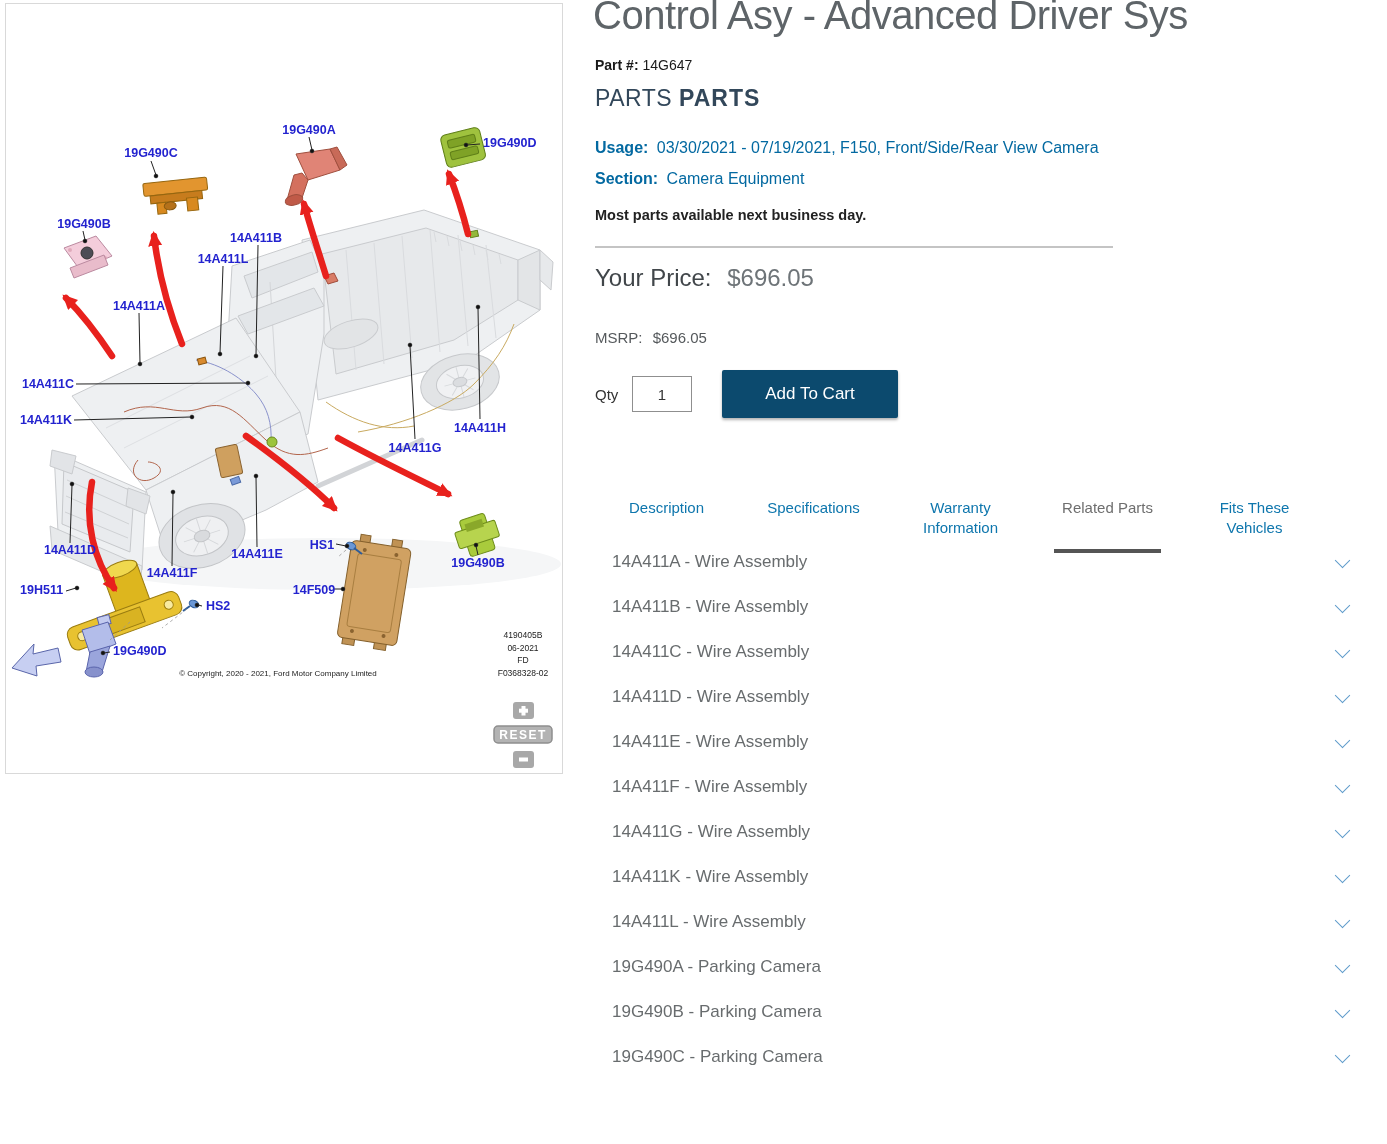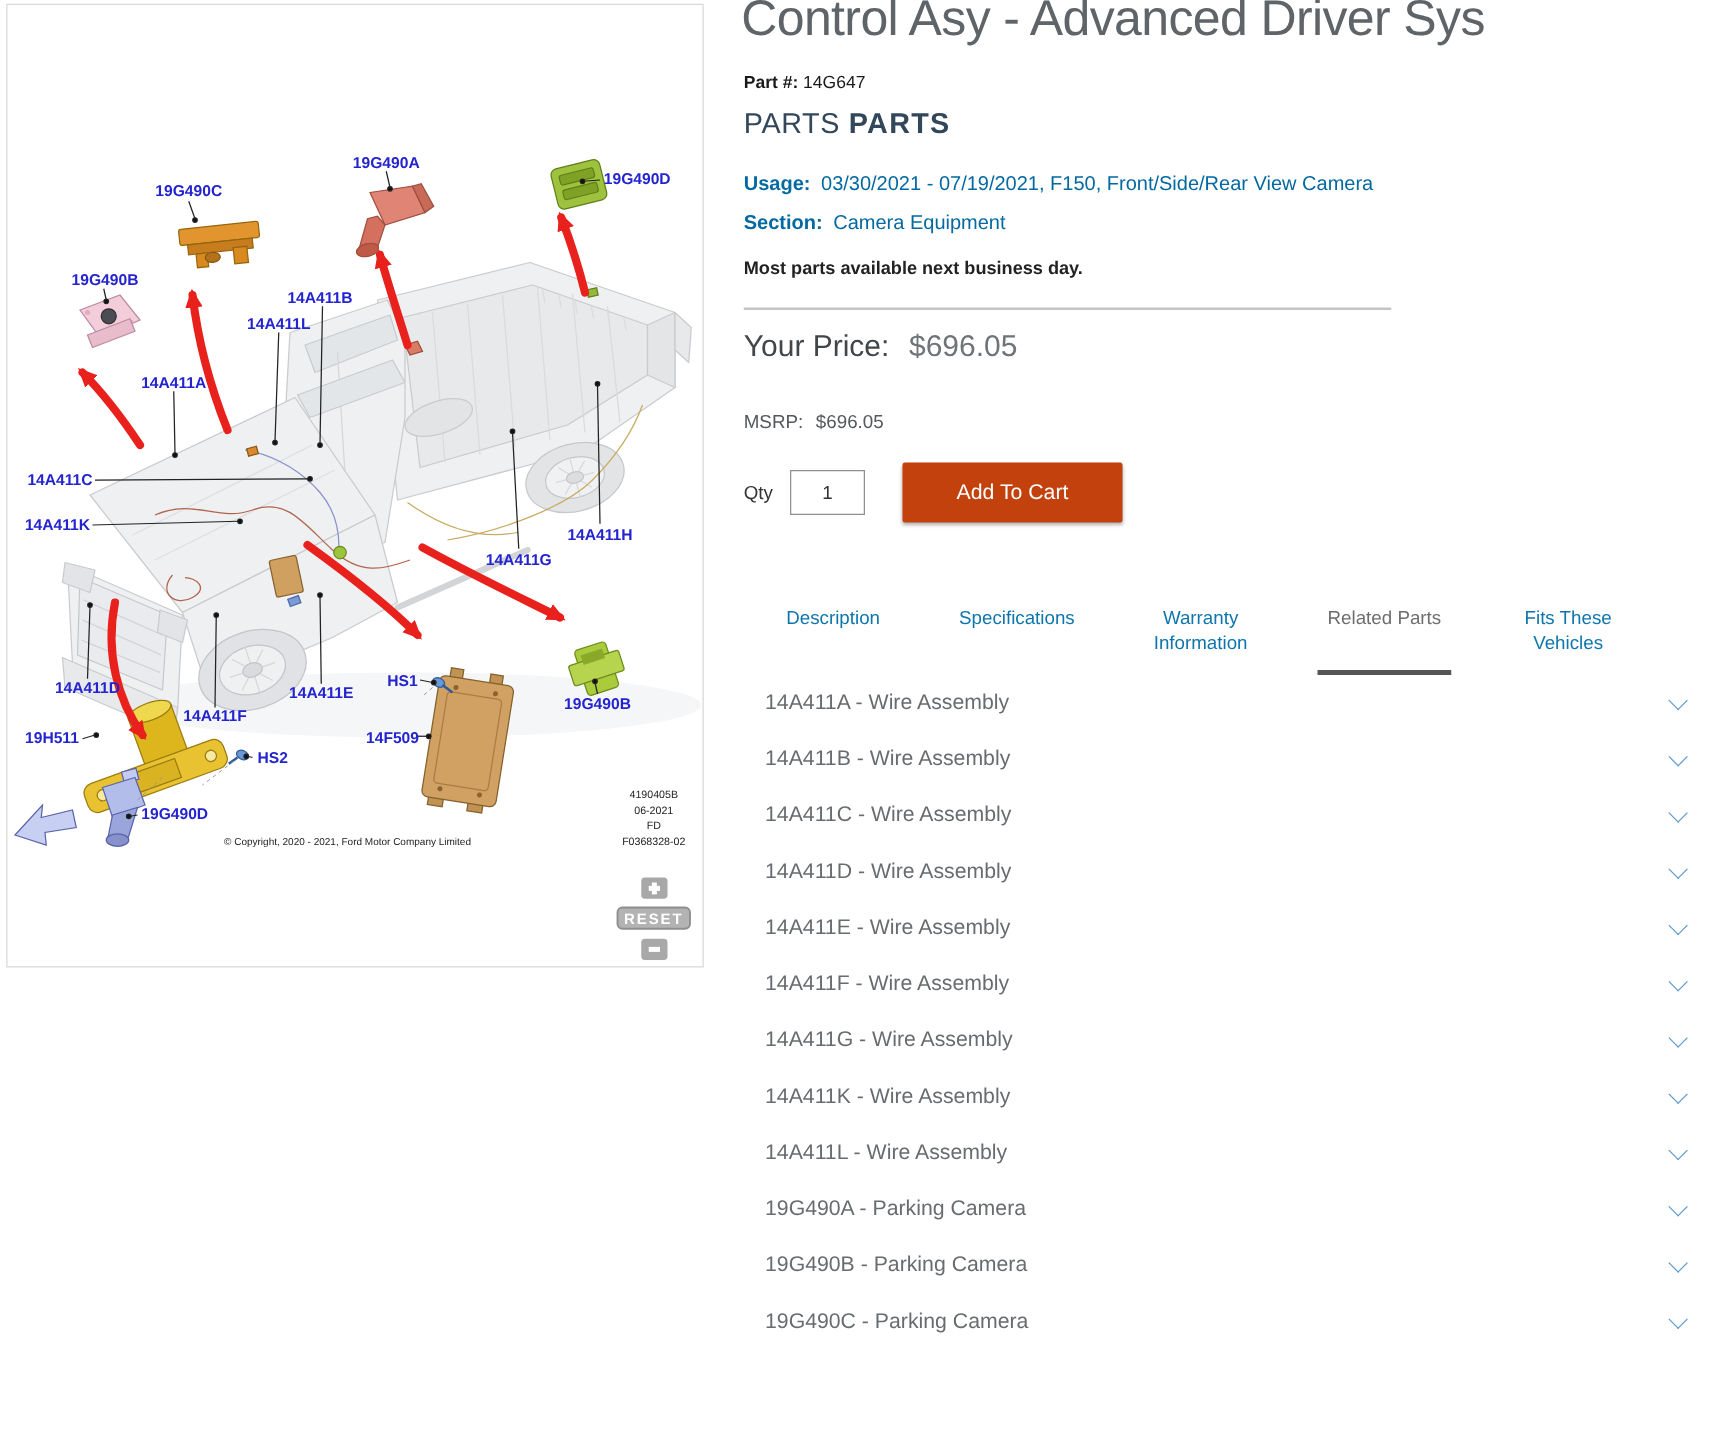--- a/index.html
+++ b/index.html
@@ -25,25 +25,25 @@
   .divider{position:absolute;top:246px;left:2px;width:518px;height:2px;background:#c4c4c4}
   .price{position:absolute;top:264px;left:2px;font-size:24px}
   .price .lbl{color:#41464a}
   .price .val{color:#6e7478;margin-left:9px}
   .msrp{position:absolute;top:329px;left:2px;font-size:15px;color:#55595c}
   .msrp .v{margin-left:6px}
   .qty-row{position:absolute;top:370px;left:2px;width:400px;height:50px}
   .qty-lbl{position:absolute;left:0;top:16px;font-size:15px;color:#333}
   .qty-input{position:absolute;left:37px;top:6px;width:54px;height:32px;border:1px solid #8f8f8f;
     text-align:center;font-size:15px;font-family:"Liberation Sans",sans-serif;color:#333;background:#fff}
-  .atc{position:absolute;left:127px;top:0;width:176px;height:48px;background:#c2410c;color:#fff;
+  .atc{position:absolute;left:127px;top:0;width:176px;height:48px;background:#0c4a6e;color:#fff;
     border:none;border-radius:2px;font-size:17px;font-family:"Liberation Sans",sans-serif;
     box-shadow:0 2px 3px rgba(0,0,0,.3);cursor:pointer}
   
-  .tabs{position:absolute;top:483px;left:0;width:737px;display:flex}
+  .tabs{position:absolute;top:496px;left:0;width:737px;display:flex}
   .tab{width:147px;height:57px;text-align:center;font-size:15px;line-height:20px;color:#0e76ad;
     position:relative;cursor:pointer;box-sizing:border-box;padding-top:2px}
   .tab .t-in{display:inline-block;max-width:104px}
   .tab.active{color:#6e6e6e}
   .tab.active::after{content:"";position:absolute;left:20px;right:20px;bottom:0;height:4px;background:#555}
   
   .list{position:absolute;top:548px;left:19px;width:740px}
   .row{position:relative;height:45px;font-size:17px;color:#686c6e;line-height:24px;
     padding-top:2px;box-sizing:border-box;cursor:pointer}
   .row .chev{position:absolute;right:4px;top:7px;width:10px;height:10px;

